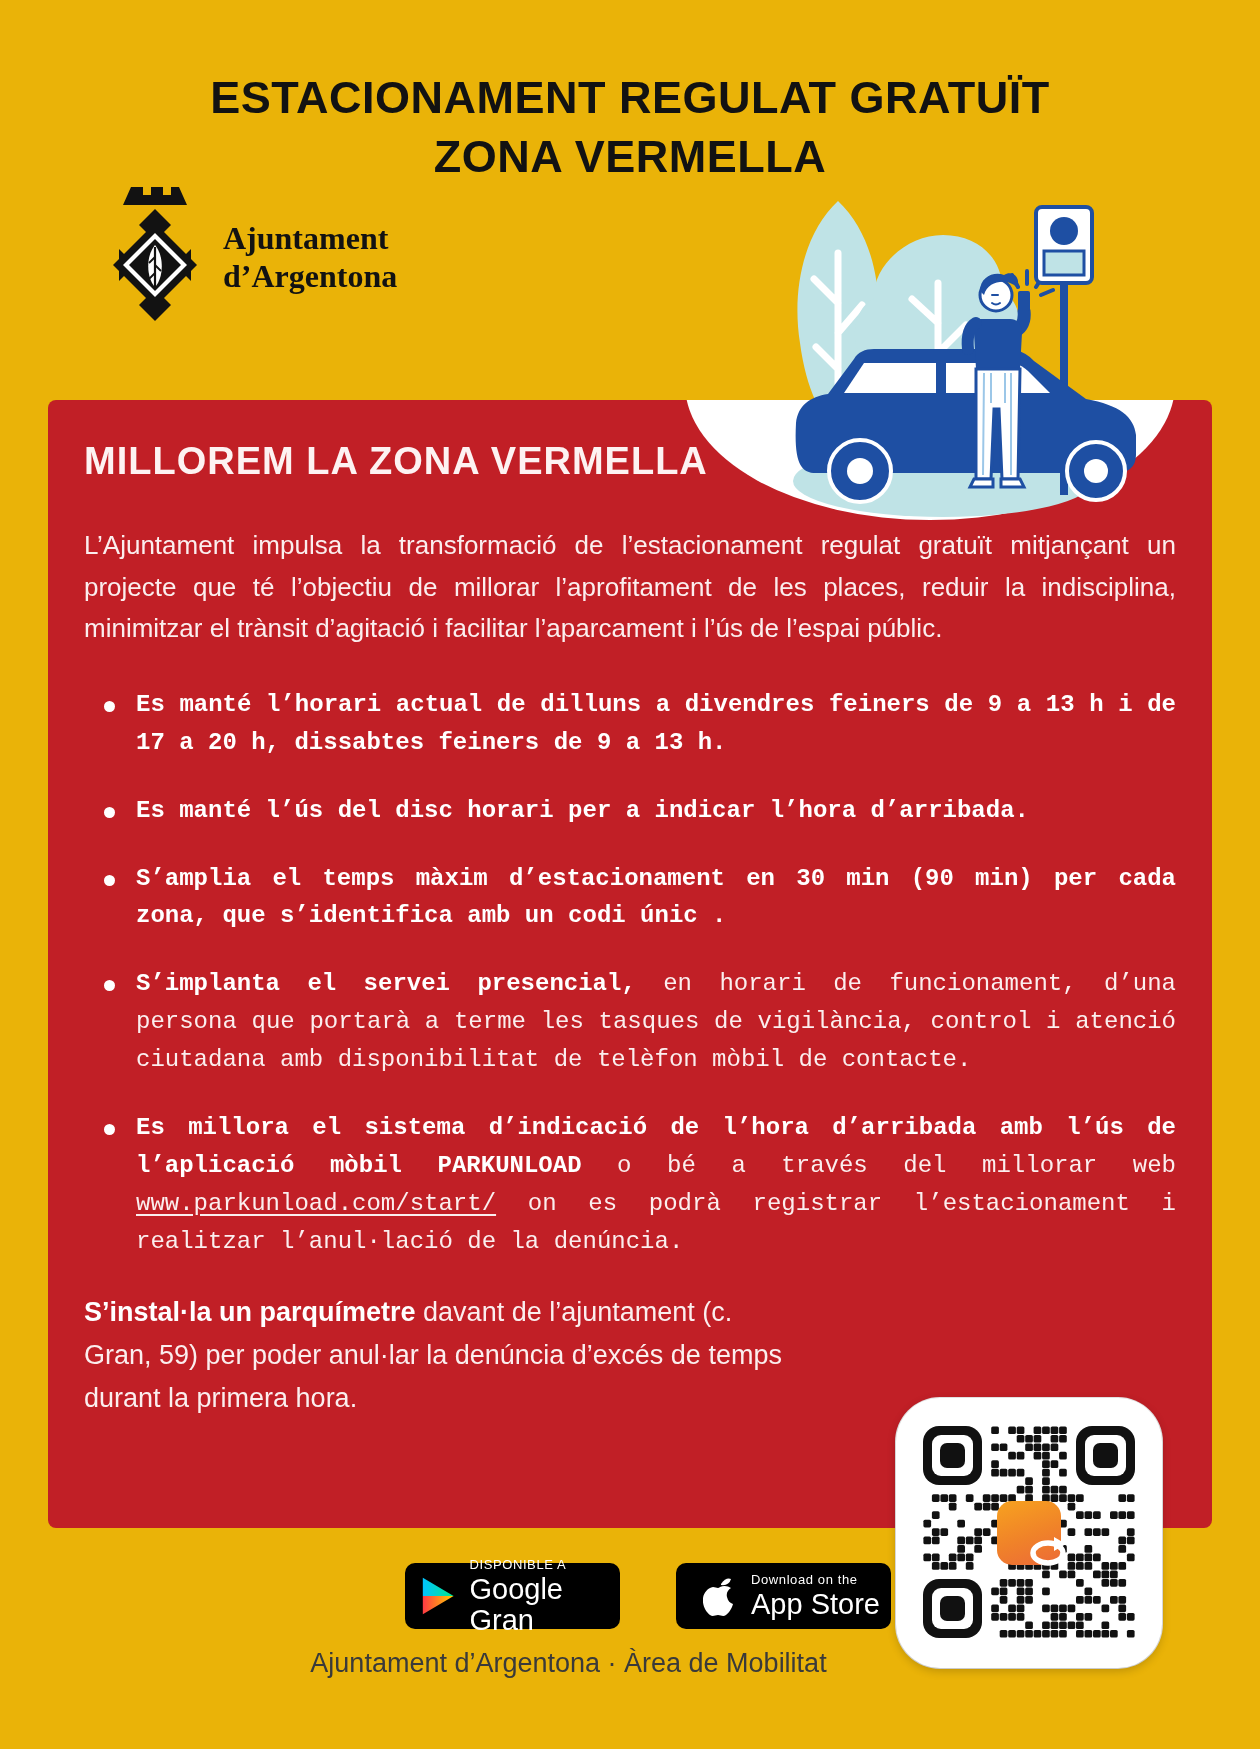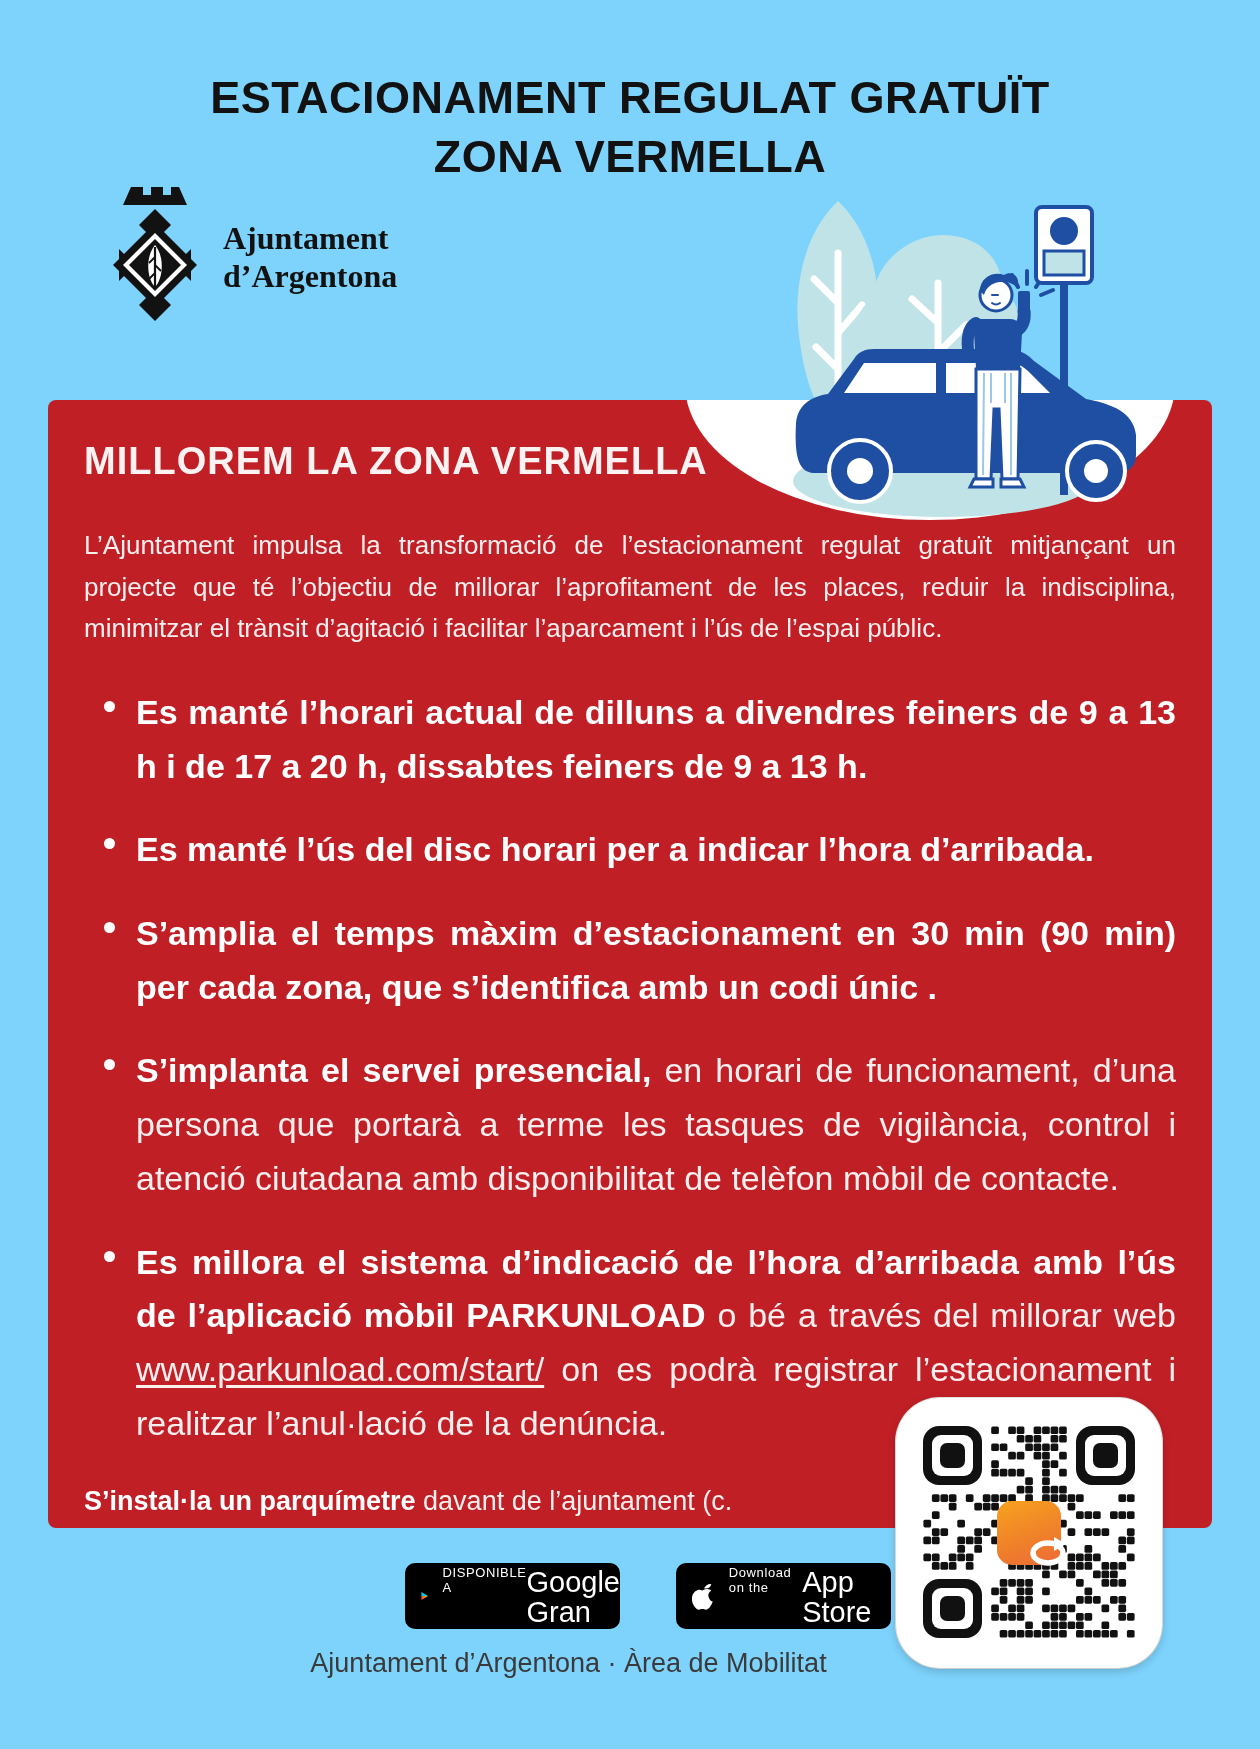--- a/index.html
+++ b/index.html
@@ -1,56 +1,56 @@
 <!DOCTYPE html>
 <html lang="ca"><head>
 <meta charset="utf-8">
 <style>
   html,body{margin:0;padding:0;background:#ffffff;}
   body{font-family:"Liberation Sans",sans-serif;color:#111;}
-  .page{position:relative;width:1260px;height:1749px;margin:0 auto;background:#7dd3fc;overflow:hidden;}
+  .page{position:relative;width:1260px;height:1749px;margin:0 auto;background:#eab308;overflow:hidden;}
 
   
   .title{position:absolute;top:68px;left:0;width:1260px;text-align:center;
          font-size:45px;font-weight:800;line-height:1.32;letter-spacing:.5px;color:#121212;}
   .logo-row{position:absolute;left:105px;top:183px;display:flex;align-items:center;font-family:Liberation Serif, serif;}
   .crest{width:100px;height:150px;}
   .logo-name{margin-left:18px;font-size:32px;font-weight:700;line-height:1.18;color:#121212;}
 
   
   .illu{position:absolute;left:688px;top:183px;width:492px;height:340px;z-index:3;}
 
   
   .panel{position:absolute;left:48px;top:400px;width:1164px;height:1128px;
          background:#c11f26;border-radius:8px;overflow:hidden;z-index:1;}
   .notch{position:absolute;left:637px;top:-152px;width:490px;height:272px;background:#fff;border-radius:50%;}
   .panel-inner{position:relative;padding:40px 36px 0 36px;color:#fff;}
   .panel h2{margin:0;font-size:38px;font-weight:700;letter-spacing:1px;color:#fdf2f2;}
   .intro{margin:42px 0 0 0;font-size:26px;line-height:1.6;text-align:justify;color:#fbeeee;}
   ul.benefits{list-style:none;margin:36px 0 0 0;padding:0 0 0 16px;}
   ul.benefits li{position:relative;padding-left:36px;margin-bottom:30px;
-                 font-size:34px;line-height:1.58;text-align:justify;color:#fbeeee;}
+                 font-size:24px;line-height:1.58;text-align:justify;color:#fbeeee;font-family:Liberation Mono, monospace;}
   ul.benefits li::before{content:"";position:absolute;left:4px;top:15px;width:11px;height:11px;
                  border-radius:50%;background:#fff;}
   .b{font-weight:700;color:#ffffff;text-align:center;}
   .link{text-decoration:underline;text-underline-offset:4px;}
   .outro{margin:6px 0 0 0;width:700px;font-size:27px;line-height:1.6;color:#fbeeee;}
 
   
   .qr-card{position:absolute;left:896px;top:1398px;width:266px;height:270px;background:#fff;
            border-radius:44px;z-index:4;box-shadow:0 3px 10px rgba(0,0,0,.20), 0 0 0 1px #ececec;}
   .qr-card svg{position:absolute;left:27px;top:28px;}
   .app-icon{position:absolute;left:101px;top:103px;width:64px;height:64px;border-radius:15px;
             background:linear-gradient(160deg,#f7a21f 0%,#f08229 55%,#ec6a38 100%);
             display:flex;align-items:center;justify-content:center;box-shadow:0 0 0 4px rgba(255,255,255,.0);}
 
   
   .badge{position:absolute;top:1563px;height:66px;width:215px;background:#000;border-radius:10px;
          display:flex;align-items:center;color:#fff;}
-  .badge .txt{display:flex;flex-direction:row;justify-content:center;}
+  .badge .txt{display:flex;flex-direction:column;justify-content:center;}
   .badge .small{font-size:13px;letter-spacing:.6px;}
   .badge .big{font-size:29px;font-weight:500;line-height:1.05;margin-top:2px;}
   .badge-gp{left:405px;}
   .badge-gp svg{margin:0 14px 0 16px;}
   .badge-as{left:676px;justify-content:center;}
   .badge-as svg{margin:0 12px 0 16px;}
 
   .footer{position:absolute;top:1648px;left:0;width:1137px;text-align:center;
           font-size:27px;color:#3a3a3a;}
 </style>

